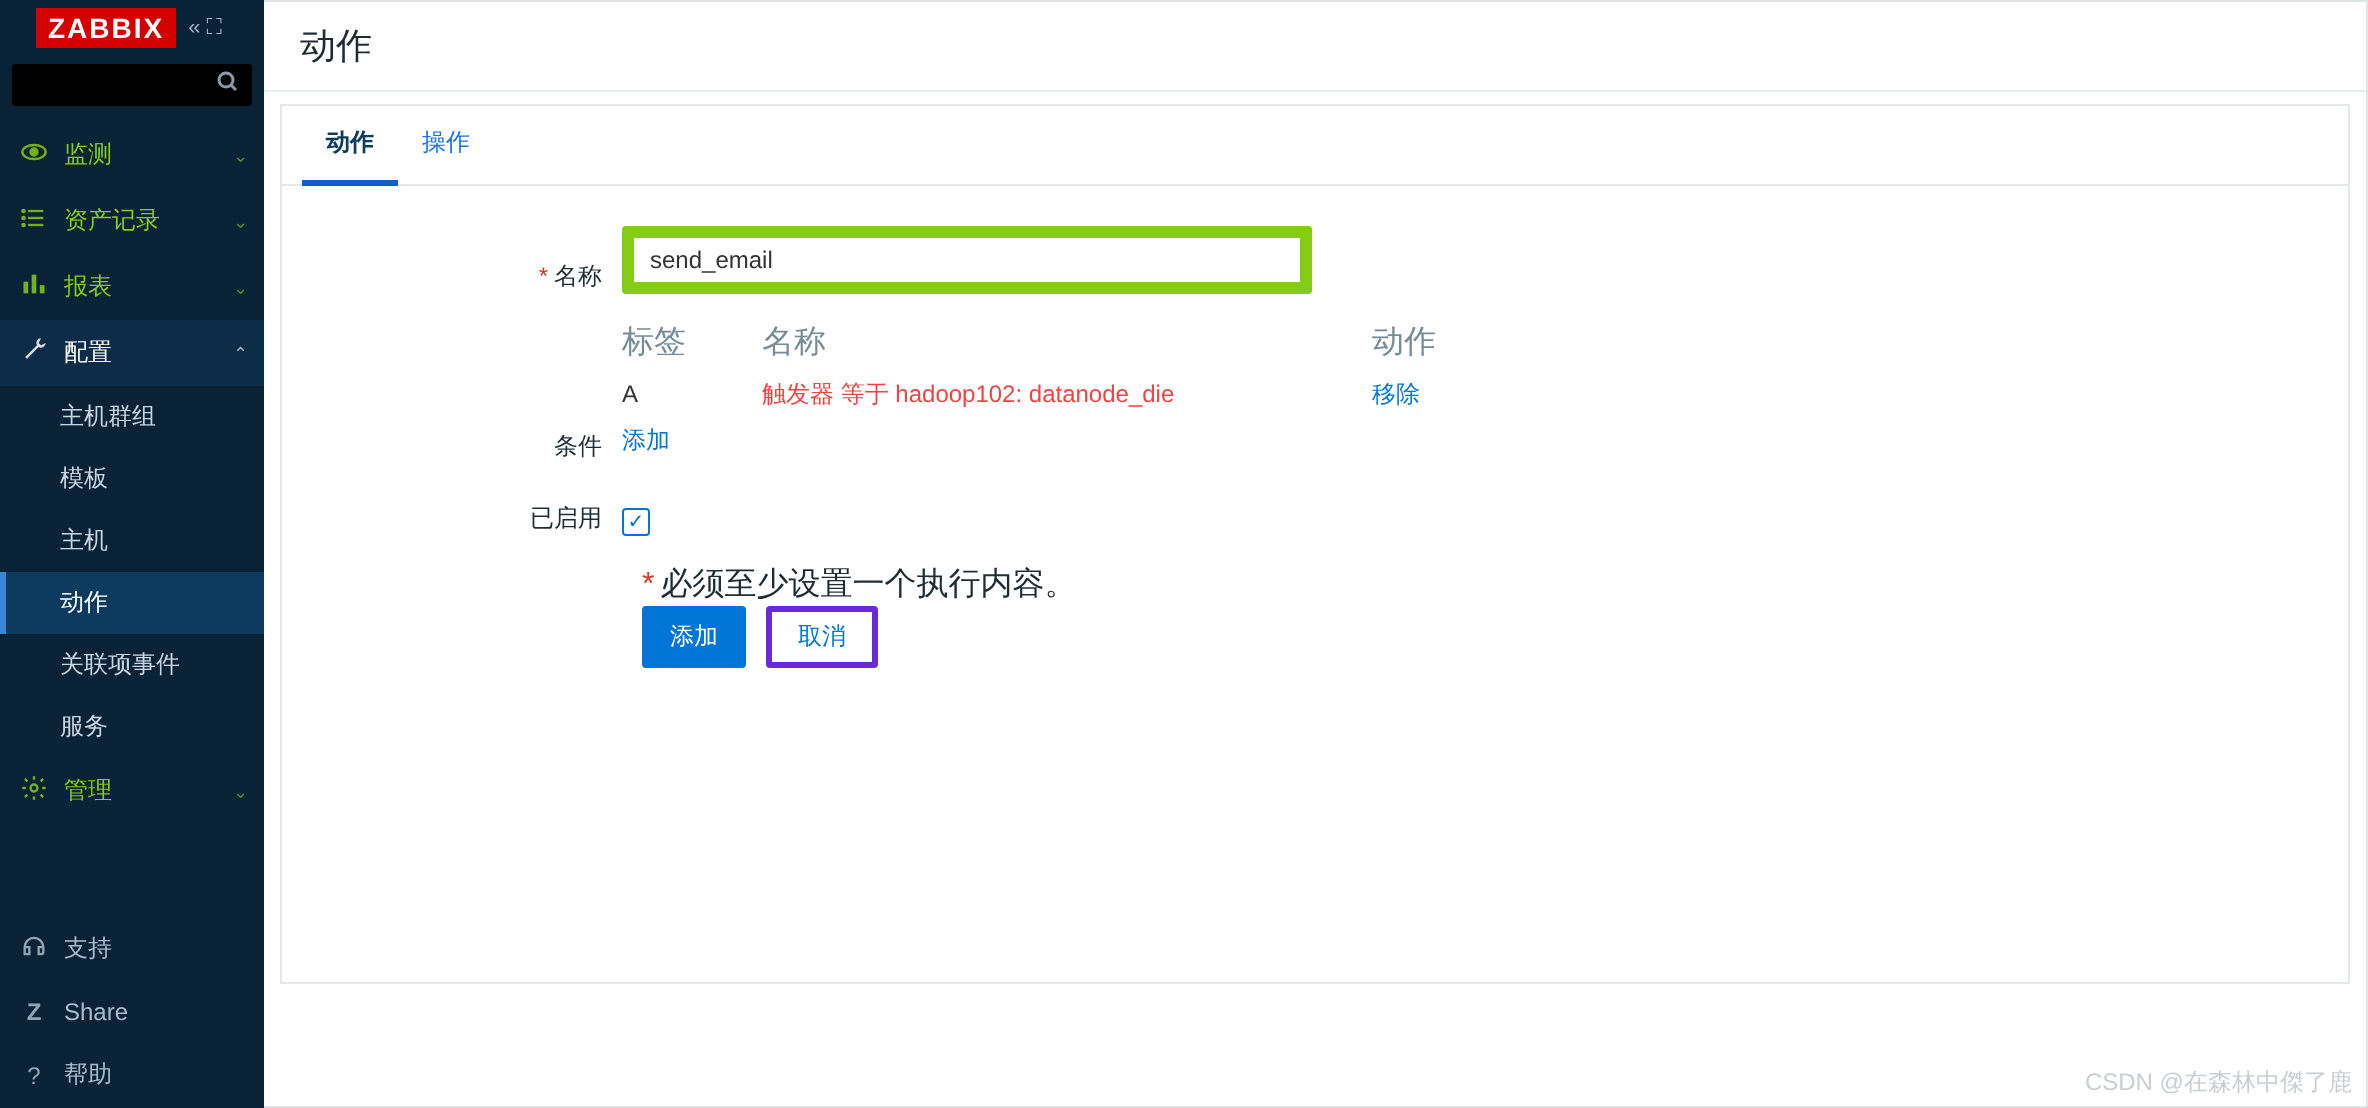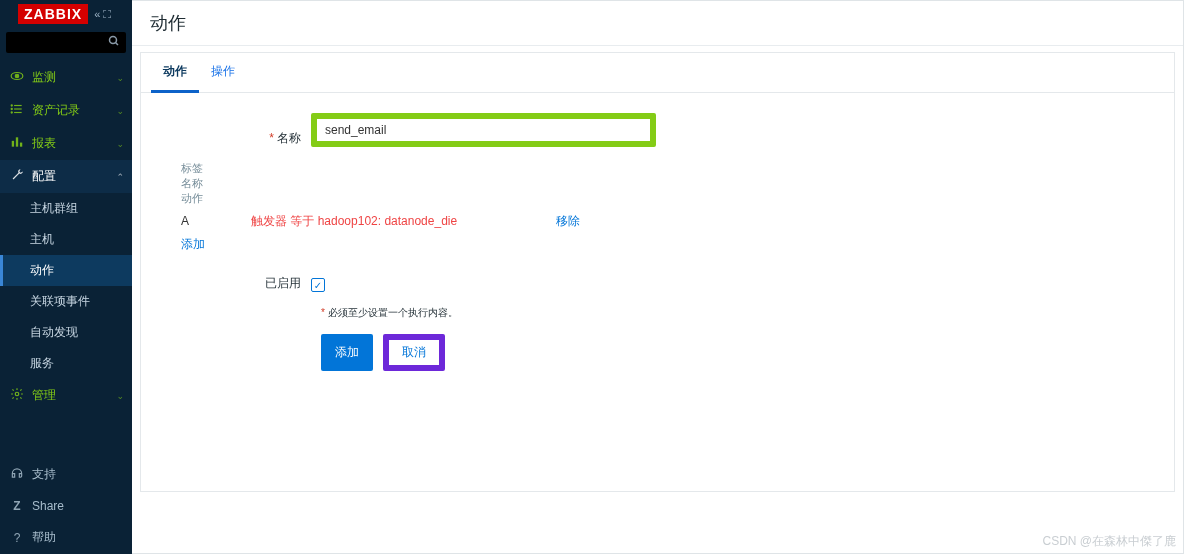--- a/index.html
+++ b/index.html
@@ -34,34 +34,34 @@
 .tab { padding: 10px 12px; color: #1a73e8; cursor: pointer; font-size: 12px; }
 .tab.active { color: #0d3a5f; border-bottom: 3px solid #0d62c9; margin-bottom: -1px; font-weight: bold; }
 
 .form { padding: 20px 40px; }
 .form-row { display: flex; align-items: flex-end; margin-bottom: 14px; }
 .form-label { width: 130px; text-align: right; padding-right: 10px; color: #1f2c33; padding-top: 5px; font-size: 12px; }
 .req { color: #d13c27; margin-right: 3px; }
 .form-field { flex: 1; max-width: 430px; }
 .text-input { width: 345px; padding: 4px 8px; border: 6px solid #84cc16; border-radius: 2px; font-size: 12px; color: #333; }
 .cond-table { width: 415px; }
-.cond-head { display: flex; color: #768d99; font-size: 11px; padding-bottom: 4px; flex-direction: column; }
+.cond-head { display: flex; color: #768d99; font-size: 16px; padding-bottom: 4px; }
 .cond-head .c1 { width: 70px; }
 .cond-head .c2 { flex: 1; }
 .cond-head .c3 { width: 40px; text-align: left; }
 .cond-row { display: flex; font-size: 12px; padding: 3px 0; align-items: baseline; }
 .cond-row .c1 { width: 70px; color: #333; }
 .cond-row .c2 { flex: 1; color: #ef4444; }
 .cond-row .c3 { width: 40px; }
 .link { color: #0275d8; cursor: pointer; text-decoration: none; font-size: 12px; }
 .checkbox { width: 14px; height: 14px; border: 1px solid #0275d8; border-radius: 2px; display: inline-flex; align-items: center; justify-content: center; color: #0275d8; font-size: 10px; cursor: pointer; }
-.warn-row { margin-left: 140px; margin-bottom: 14px; font-size: 10px; }
+.warn-row { margin-left: 140px; font-size: 16px; }
 .btn-row { margin-left: 140px; display: flex; gap: 10px; }
 .btn-primary { background: #0275d8; color: #fff; border: none; padding: 5px 14px; border-radius: 2px; cursor: pointer; font-size: 12px; }
-.btn-secondary { background: #fff; color: #0275d8; border: 6px solid #6d28d9; padding: 4px 13px; border-radius: 2px; cursor: pointer; font-size: 12px; }
+.btn-secondary { background: #fff; color: #0275d8; border: 3px solid #6d28d9; padding: 4px 13px; border-radius: 2px; cursor: pointer; font-size: 12px; }
 
 .footer { text-align: center; font-size: 11px; color: #8a9aa8; padding: 8px 0 4px; }
 .watermark { position: absolute; right: 8px; bottom: 4px; color: #c9ced2; font-size: 12px; pointer-events: none; margin-top: 24px; }
 </style>
 </head>
 <body>
 
 <div class="layout">
   <aside class="sidebar">
     <div class="brand-row">
@@ -118,24 +118,24 @@
     <div class="nav-item active">
       <span class="ico">
         <svg width="14" height="14" viewBox="0 0 24 24" fill="currentColor">
             <path d="M22 6a4 4 0 0 1-6 3.5L6 19.5 4.5 18 14.5 8A4 4 0 0 1 18 2l-2 4 2 2 4-2z"></path>
           </svg>
       </span>
       <span>配置</span>
       <span class="chev">⌃</span>
     </div>
     <div class="sub-item">主机群组</div>
+    <div class="sub-item">模板</div>
     <div class="sub-item">主机</div>
     <div class="sub-item active">动作</div>
     <div class="sub-item">关联项事件</div>
-    <div class="sub-item">自动发现</div>
     <div class="sub-item">服务</div>
     <div class="nav-item">
       <span class="ico">
         <svg width="14" height="14" viewBox="0 0 24 24" fill="none" stroke="currentColor" stroke-width="2">
             <circle cx="12" cy="12" r="3"></circle>
             <path d="M12 2v3M12 19v3M4.2 4.2l2.1 2.1M17.7 17.7l2.1 2.1M2 12h3M19 12h3M4.2 19.8l2.1-2.1M17.7 6.3l2.1-2.1"></path>
           </svg>
       </span>
       <span>管理</span>
       <span class="chev">⌄</span>
@@ -171,20 +171,21 @@
           <div class="tab">操作</div>
         </div>
         <div class="form">
           <div class="form-row">
             <div class="form-label"><span class="req">*</span><span>名称</span></div>
             <div class="form-field">
               <input class="text-input" value="send_email" style="">
             </div>
           </div>
           <div class="form-row">
+            <div class="form-label">条件</div>
             <div class="form-field">
               <div class="cond-table">
                 <div class="cond-head">
                   <div class="c1">标签</div>
                   <div class="c2">名称</div>
                   <div class="c3">动作</div>
                 </div>
                 <div class="cond-row">
                   <div class="c1">A</div>
                   <div class="c2">触发器 等于 hadoop102: datanode_die</div>

